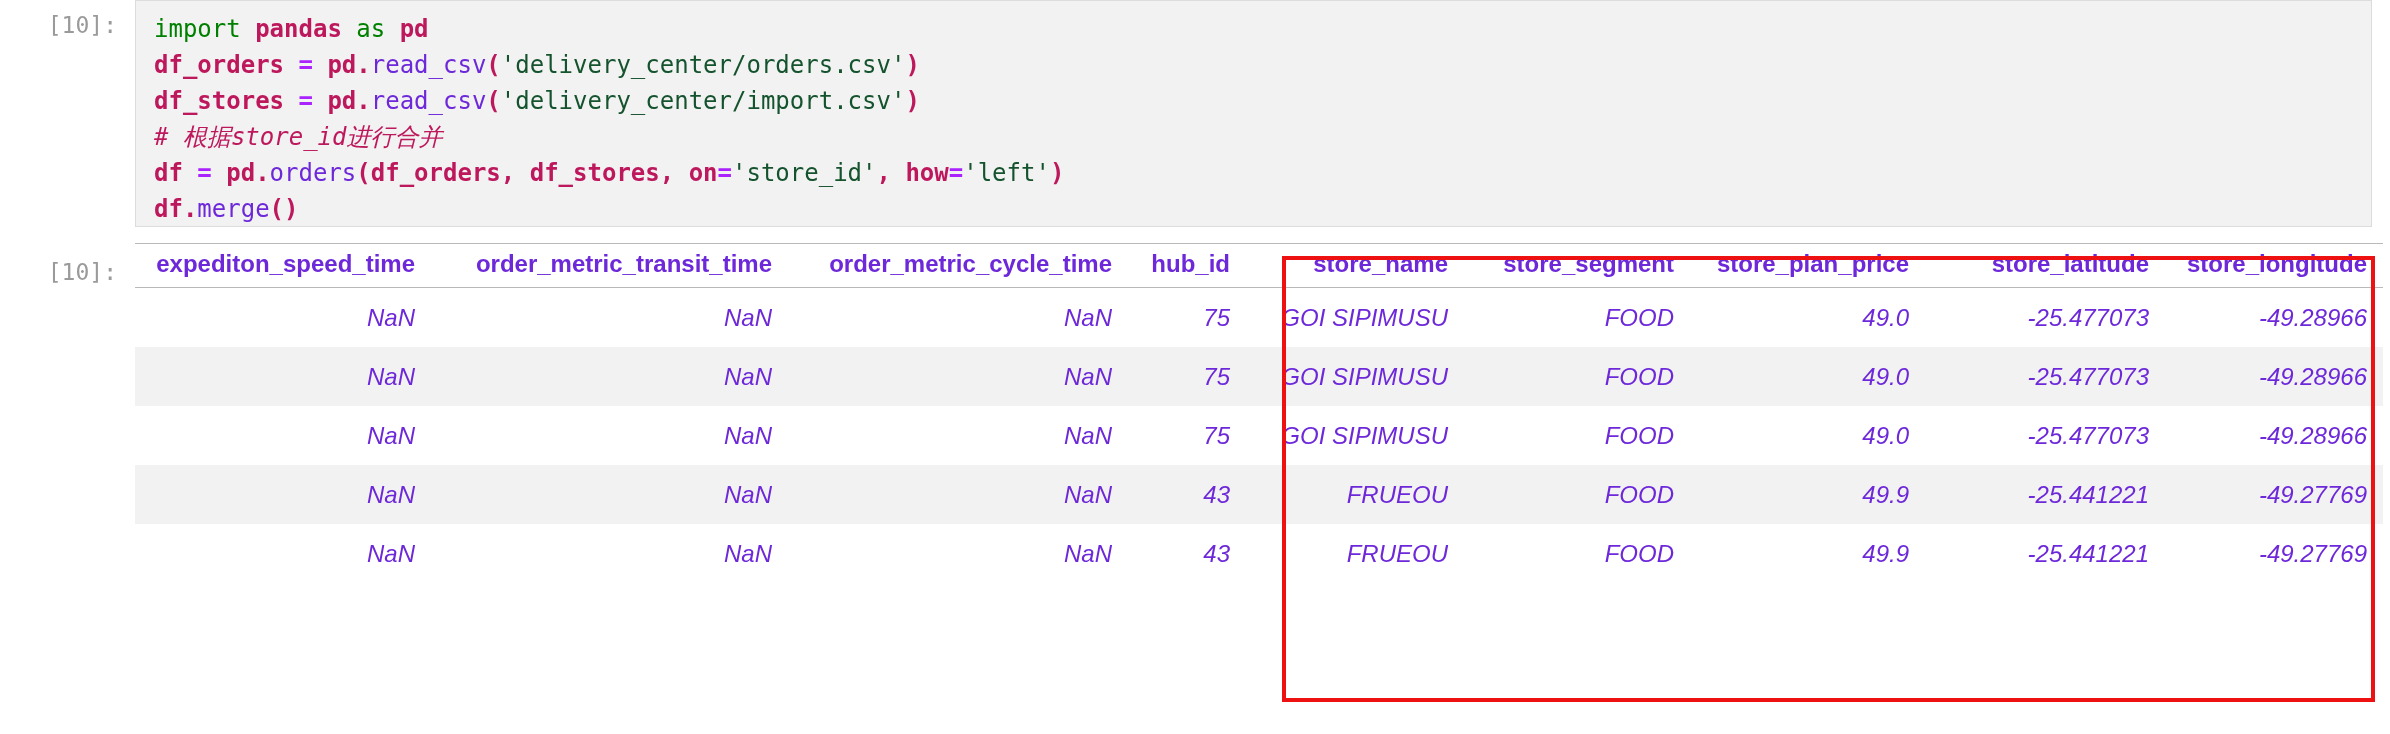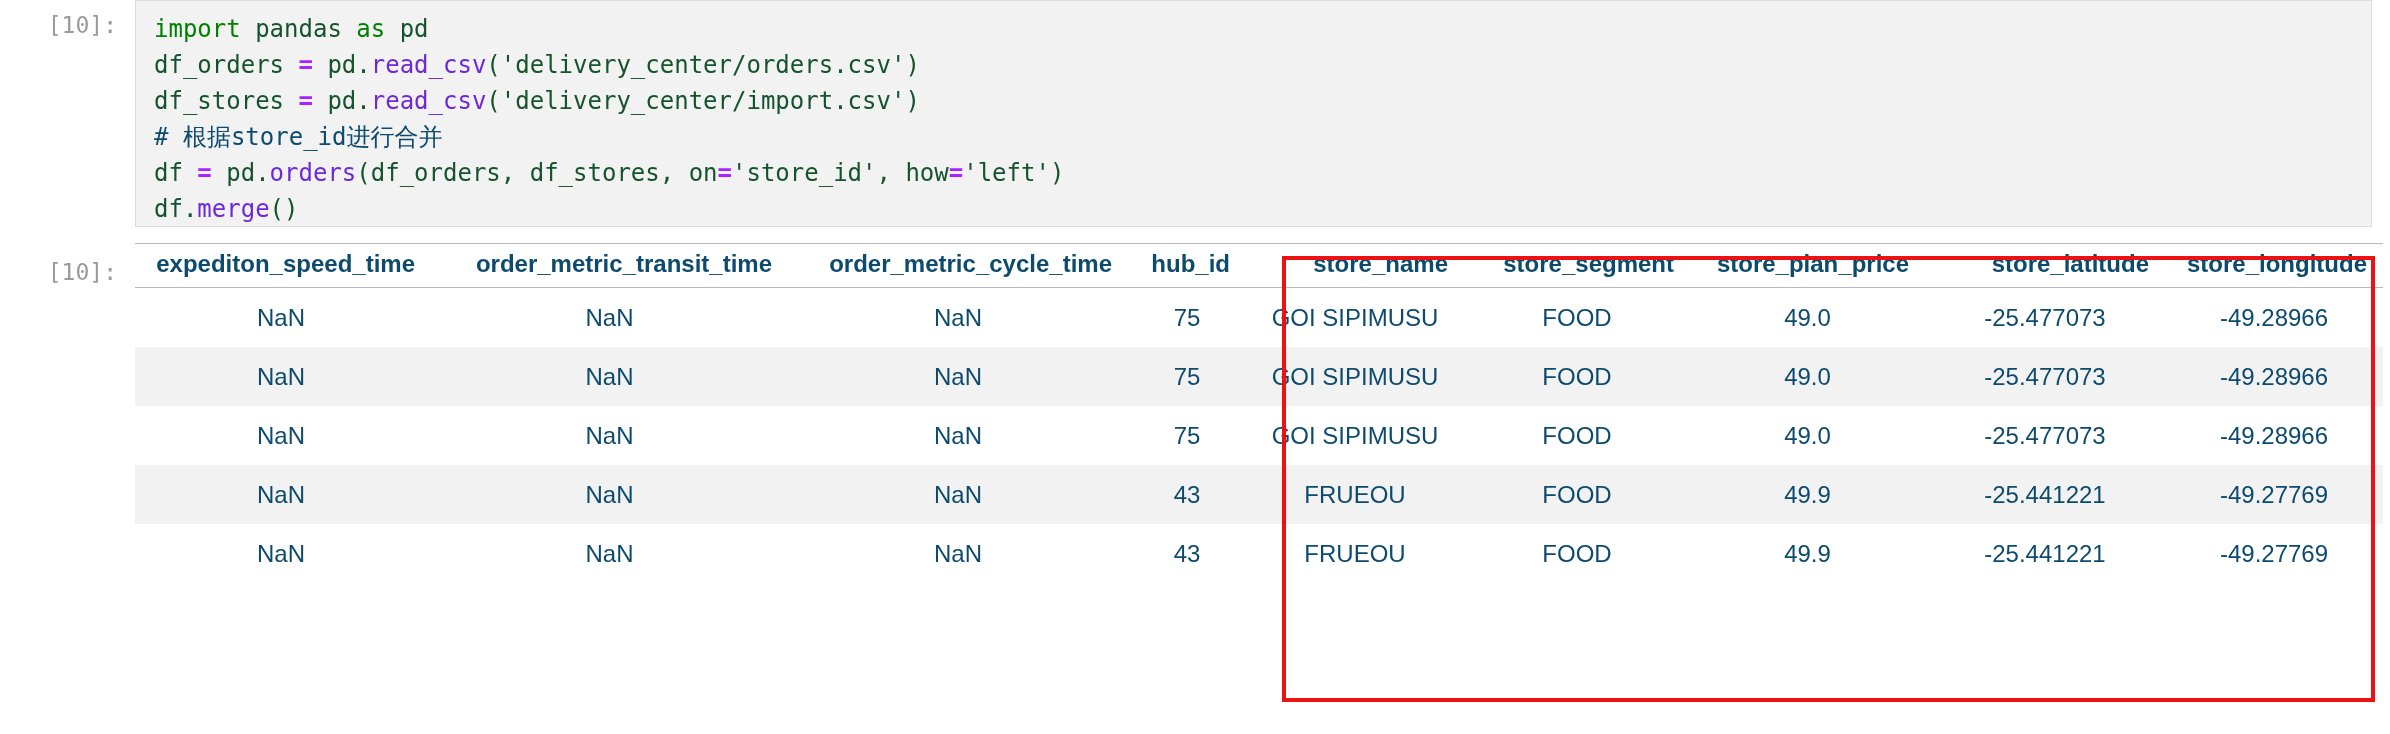--- a/index.html
+++ b/index.html
@@ -54,22 +54,22 @@
     font-family: "DejaVu Sans Mono", "Liberation Mono", monospace;
     font-size: 24px;
     line-height: 36px;
     color: #1a1a1a;
     white-space: pre;
   }
   .k  { color: #008000; font-weight: normal; }   
   .op { color: #aa22ff; font-weight: bold; }   
   .fn { color: #6d28d9; }                      
   .st { color: #14532d; }                      
-  .cm { color: #0c4a6e; }  
-  .pl { color: #14532d; }                      
+  .cm { color: #be185d; font-style: italic; }  
+  .pl { color: #be185d; font-weight: bold; }                      
 
   
   .nb-output-row {
     position: absolute;
     left: 0;
     top: 243px;
     width: 2390px;
     display: flex;
     align-items: flex-start;
   }
@@ -89,42 +89,43 @@
   .table-wrap {
     flex: 1 1 auto;
     overflow: hidden;
     position: relative;
   }
 
   table.df {
     border-collapse: collapse;
     border-spacing: 0;
     font-size: 24px;
-    color: #0c4a6e;
+    color: #6d28d9;
     table-layout: fixed;
     margin-left: -4px;
   }
   table.df thead th {
     font-weight: bold;
     text-align: right;
     vertical-align: bottom;
     padding: 6px 16px 9px 16px;
     border-top: 1px solid #b9b9b9;
     border-bottom: 1px solid #b9b9b9;
     white-space: nowrap;
     background: #ffffff;
   }
   table.df tbody td {
-    text-align: center;
+    text-align: right;
     vertical-align: middle;
     padding: 14px 16px;
     white-space: normal;
     background: transparent;
     border: none;
     line-height: 31px;
+    font-style: italic;
   }
   table.df tbody tr.odd { background: #f2f2f2; }
   table.df tbody tr.even { background: #ffffff; }
 
   
   .c-exp   { width: 300px; }
   .c-tra   { width: 357px; }
   .c-cyc   { width: 340px; }
   .c-hub   { width: 118px; }
   .c-name  { width: 218px; }

